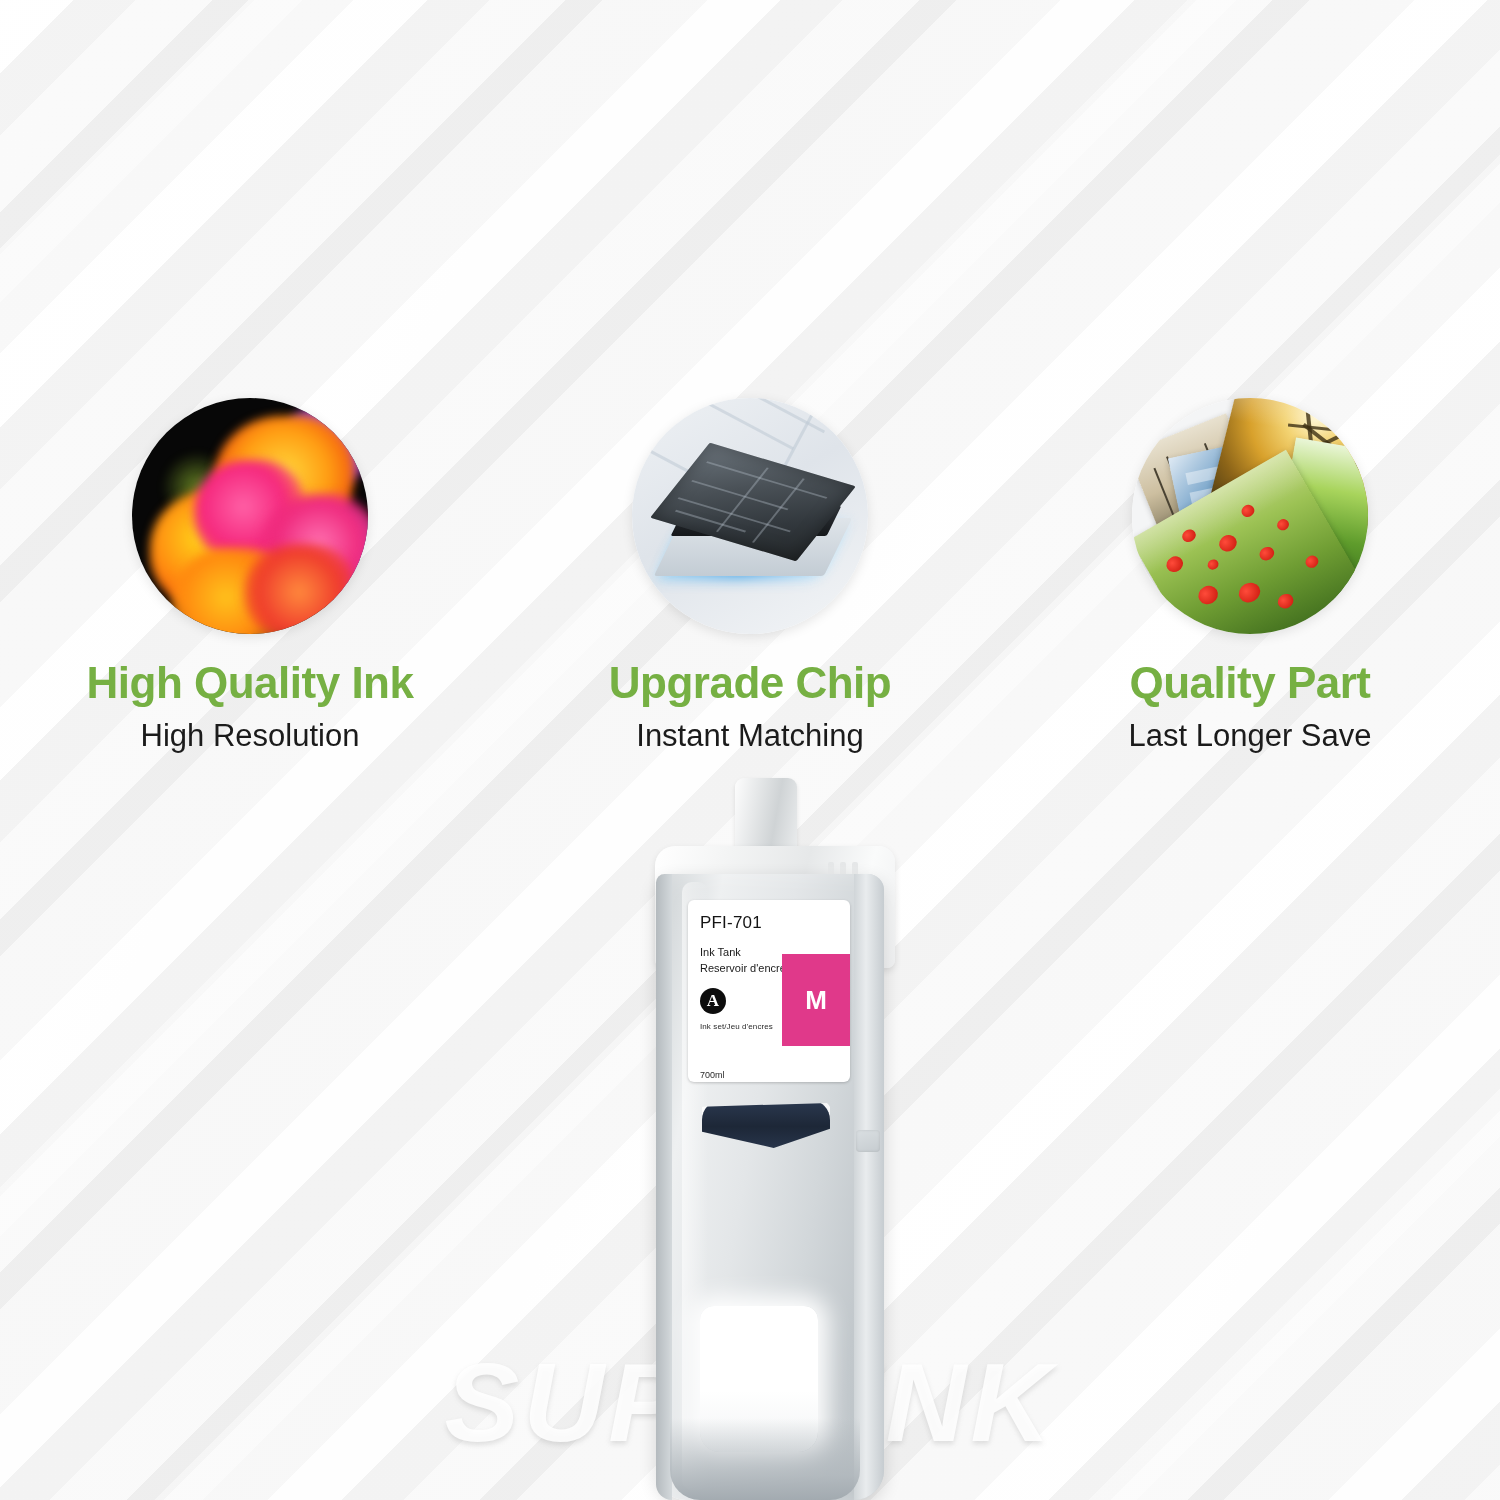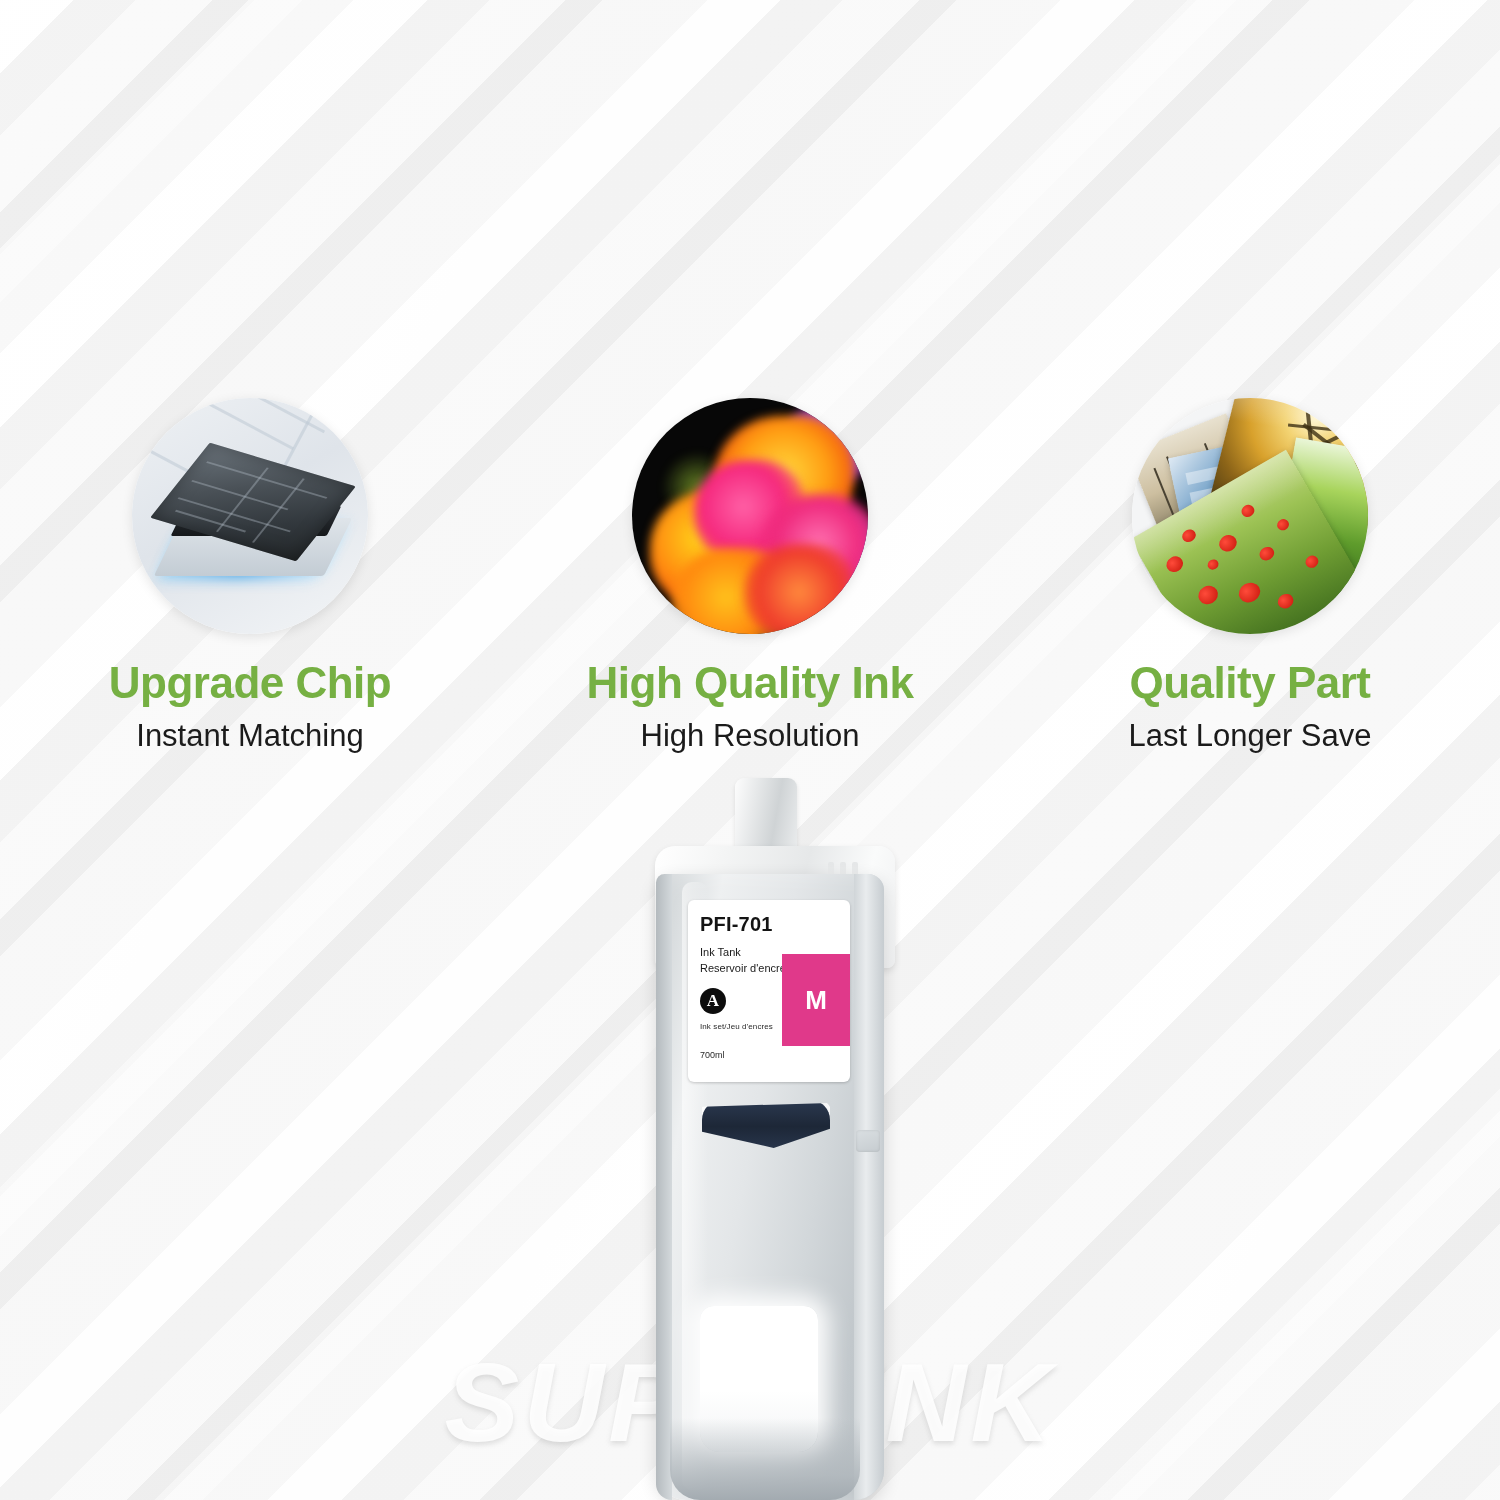--- a/index.html
+++ b/index.html
@@ -235,21 +235,21 @@
 
   
   .label{
     position:absolute; left:48px; top:122px; width:162px; height:182px;
     background:#ffffff; border-radius:6px;
     box-shadow:0 1px 3px rgba(0,0,0,.20);
     overflow:hidden;
   }
   .lbl-model{
     position:absolute; left:12px; top:13px;
-    font-size:20px; font-weight:700; color:#141414; letter-spacing:.2px;
+    font-size:17px; font-weight:400; color:#141414; letter-spacing:.2px;
   }
   .lbl-inktank{
     position:absolute; left:12px; top:46px;
     font-size:11px; color:#1a1a1a;
   }
   .lbl-reservoir{
     position:absolute; left:12px; top:62px;
     font-size:11px; color:#1a1a1a;
   }
   .lbl-alogo{
@@ -257,21 +257,21 @@
     border-radius:50%; background:#0d0d0d;
     color:#fff; font-size:17px; font-weight:bold;
     display:flex; align-items:center; justify-content:center;
     font-family:"Liberation Serif", serif;
   }
   .lbl-inkset{
     position:absolute; left:12px; top:122px;
     font-size:8px; color:#2a2a2a; letter-spacing:.1px;
   }
   .lbl-volume{
-    position:absolute; left:12px; top:150px;
+    position:absolute; left:12px; top:170px;
     font-size:9px; color:#2a2a2a;
   }
   .lbl-swatch{
     position:absolute; left:94px; top:54px; width:68px; height:92px;
     background:#e0398a;
     display:flex; align-items:center; justify-content:center;
   }
   .lbl-swatch span{
     color:#ffffff; font-size:26px; font-weight:bold;
   }
@@ -308,20 +308,38 @@
 </head>
 <body>
 
 <div id="bg-stripes"></div>
 <div id="bg-sheen"></div>
 
 <div id="page">
 
 
   <div id="features">
+
+    <div class="feature">
+      <div class="circle">
+        <div class="circle-inner art-ink">
+          <div class="blob b9"></div>
+          <div class="blob b5"></div>
+          <div class="blob b2"></div>
+          <div class="blob b1"></div>
+          <div class="blob b3"></div>
+          <div class="blob b6"></div>
+          <div class="blob b4"></div>
+          <div class="blob b7"></div>
+          <div class="blob b8"></div>
+        </div>
+      </div>
+      <div class="f-title" style="color: rgb(118, 176, 67);">High Quality Ink</div>
+      <div class="f-sub">High Resolution</div>
+    </div>
 
     <div class="feature">
       <div class="circle">
         <div class="circle-inner art-chip">
           <div class="chip-bgline" style="left:20px;top:14px;width:150px;height:3px;transform:rotate(28deg)"></div>
           <div class="chip-bgline" style="left:70px;top:2px;width:130px;height:3px;transform:rotate(28deg)"></div>
           <div class="chip-bgline" style="left:110px;top:34px;width:120px;height:3px;transform:rotate(-62deg)"></div>
           <div class="chip-bgline" style="left:4px;top:68px;width:90px;height:3px;transform:rotate(28deg)"></div>
           <div class="chip-glow"></div>
           <div class="chip-base"></div>
@@ -331,38 +349,20 @@
             <div class="chip-trace" style="left:10px;top:44px;width:96px;height:2px"></div>
             <div class="chip-trace" style="left:10px;top:66px;width:112px;height:2px"></div>
             <div class="chip-trace" style="left:62px;top:8px;width:2px;height:82px"></div>
             <div class="chip-trace" style="left:98px;top:8px;width:2px;height:82px"></div>
             <div class="chip-trace" style="left:16px;top:80px;width:70px;height:2px"></div>
           </div>
         </div>
       </div>
       <div class="f-title" style="color: rgb(118, 176, 67);">Upgrade Chip</div>
       <div class="f-sub">Instant Matching</div>
-    </div>
-
-    <div class="feature">
-      <div class="circle">
-        <div class="circle-inner art-ink">
-          <div class="blob b9"></div>
-          <div class="blob b5"></div>
-          <div class="blob b2"></div>
-          <div class="blob b1"></div>
-          <div class="blob b3"></div>
-          <div class="blob b6"></div>
-          <div class="blob b4"></div>
-          <div class="blob b7"></div>
-          <div class="blob b8"></div>
-        </div>
-      </div>
-      <div class="f-title" style="color: rgb(118, 176, 67);">High Quality Ink</div>
-      <div class="f-sub">High Resolution</div>
     </div>
 
     <div class="feature">
       <div class="circle">
         <div class="circle-inner art-photos">
           <div class="photo ph-trees">
             <div class="tr" style="left:18px;top:24px;height:52px"></div>
             <div class="tr" style="left:34px;top:18px;height:58px"></div>
             <div class="tr" style="left:54px;top:26px;height:50px"></div>
             <div class="tr" style="left:74px;top:20px;height:56px"></div>

